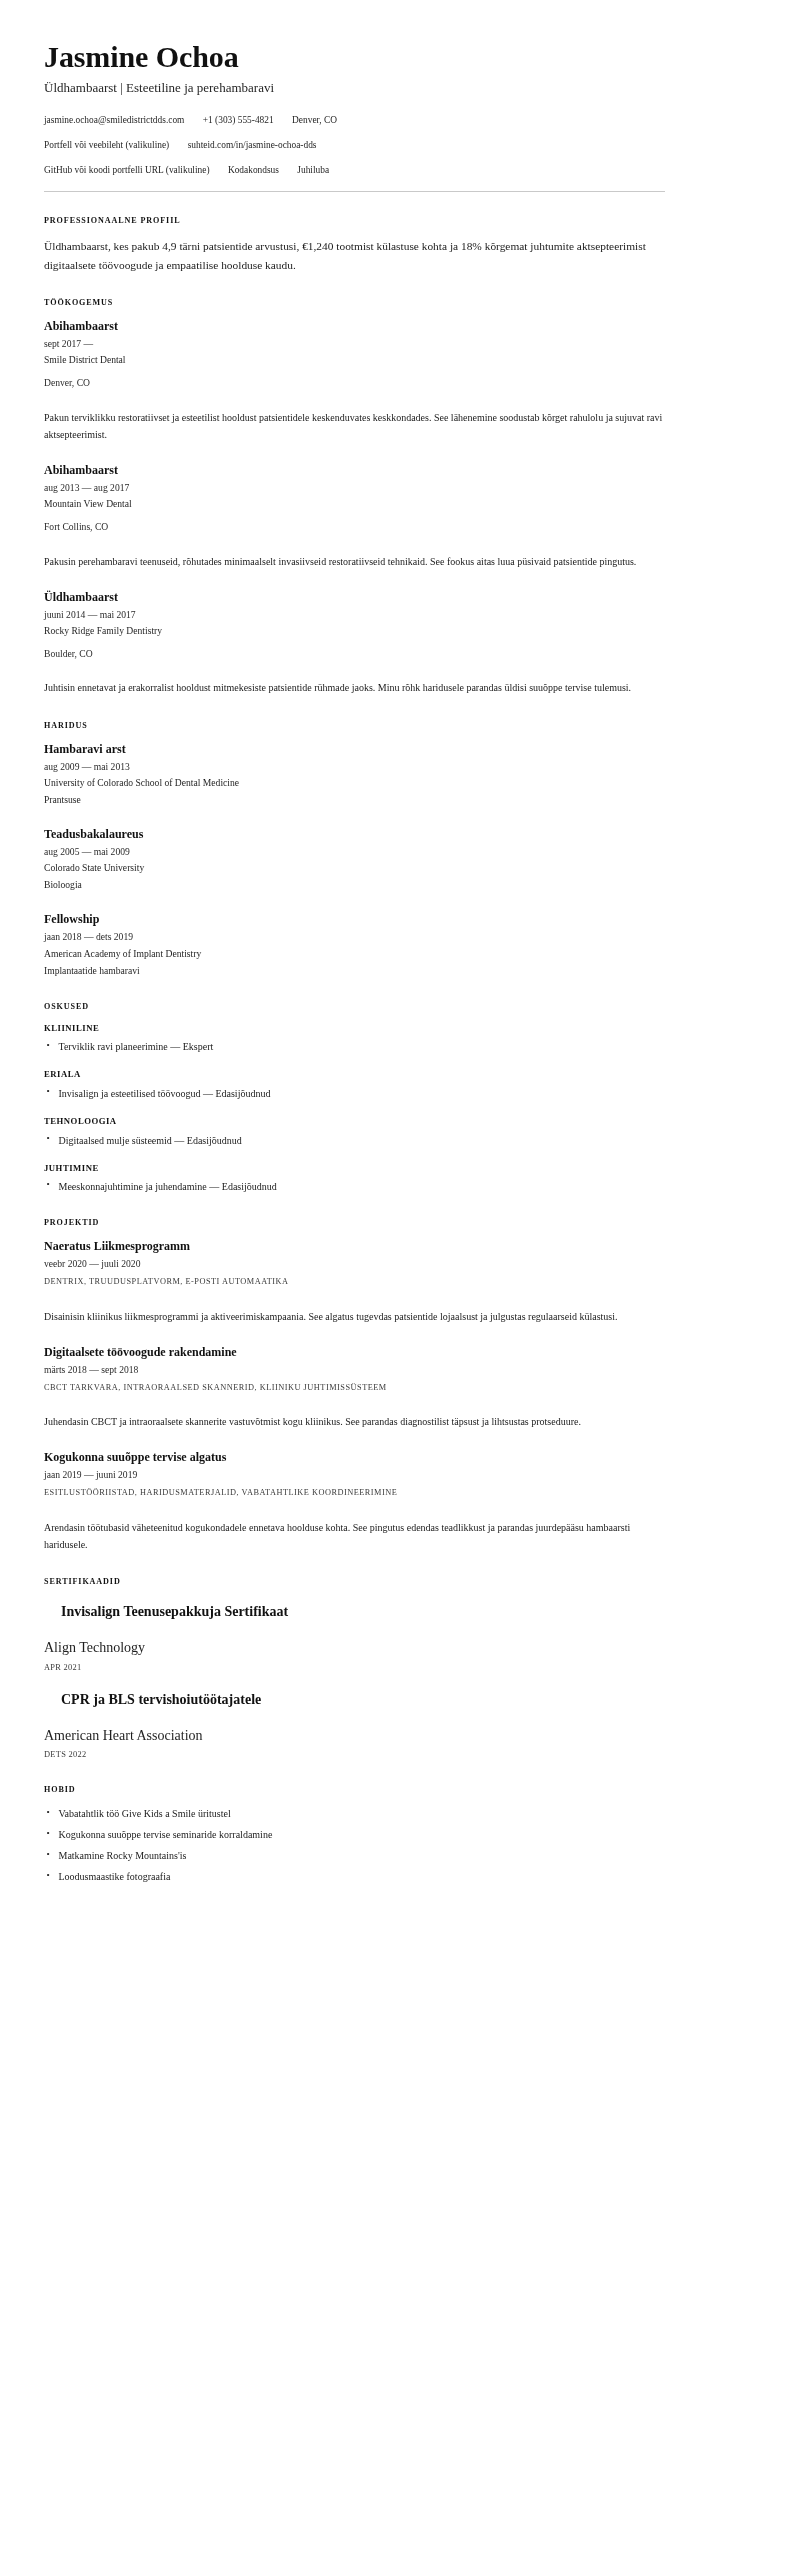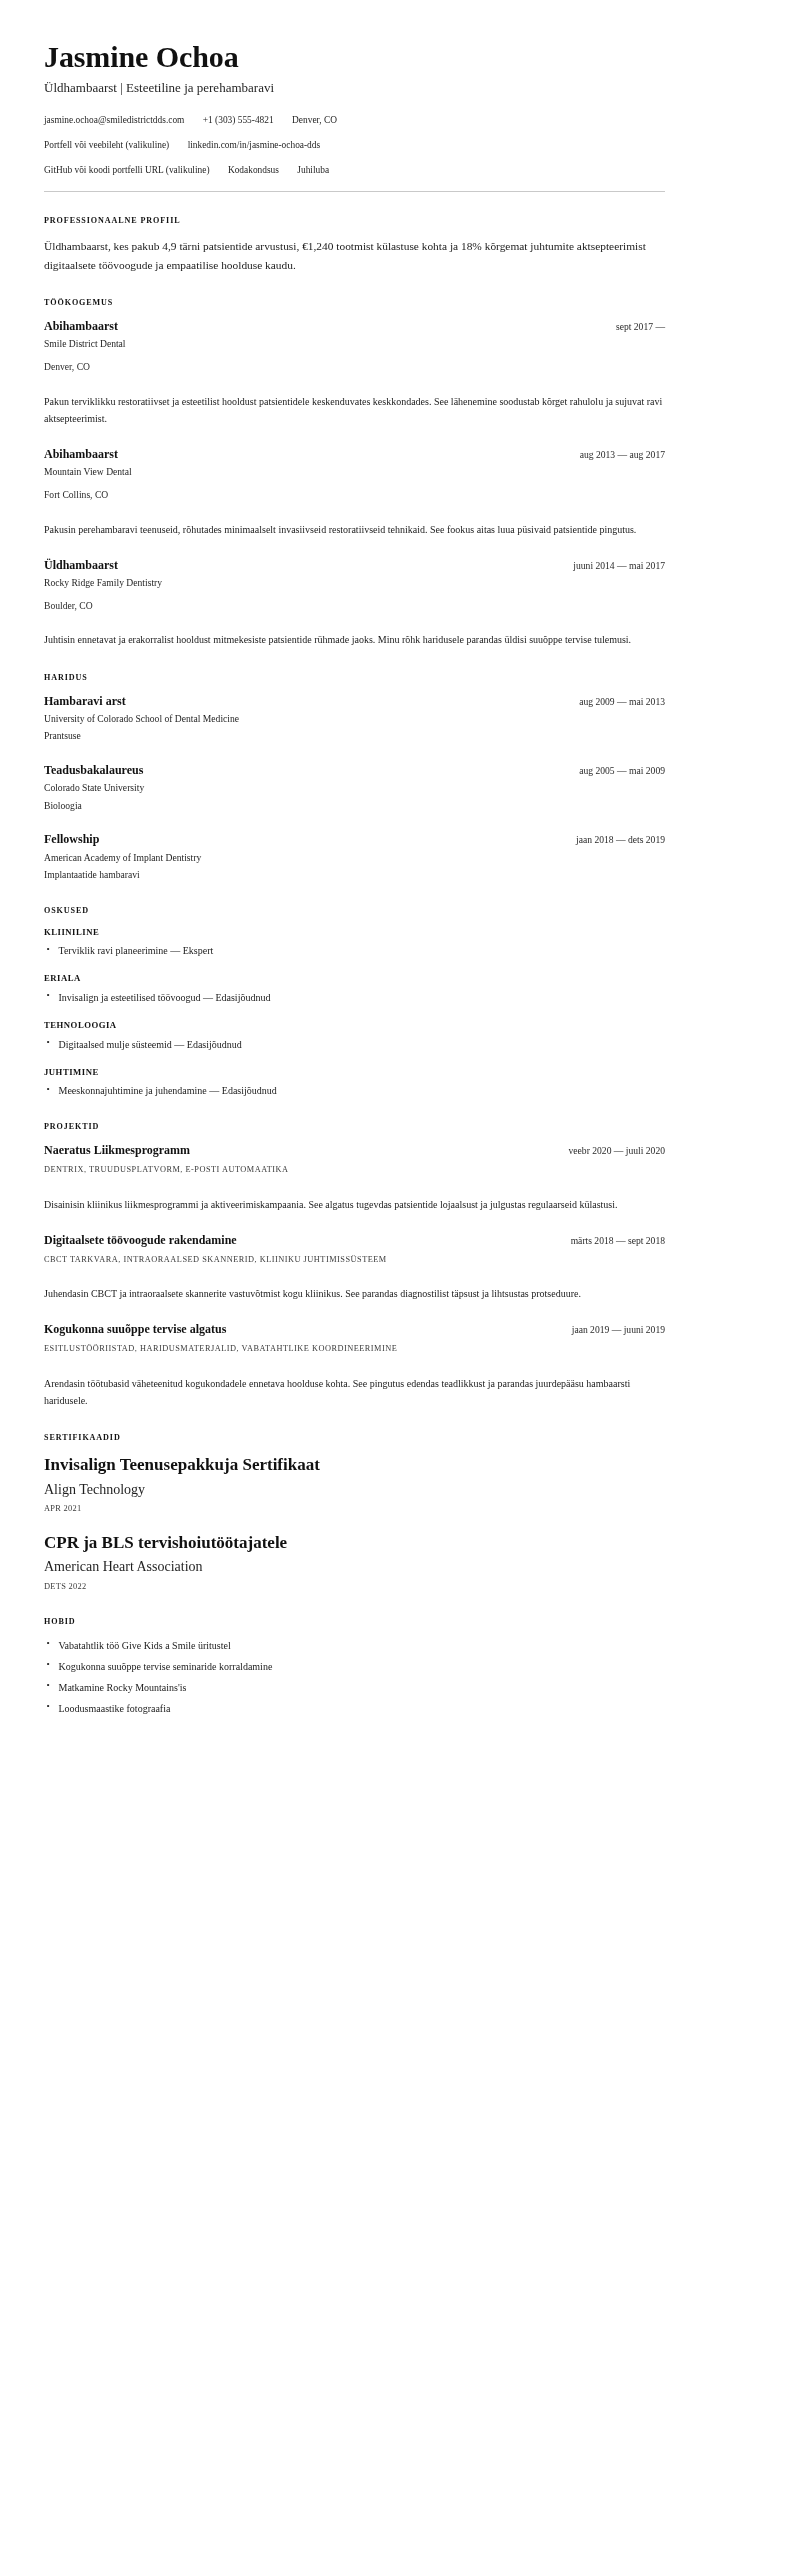--- a/index.html
+++ b/index.html
@@ -75,21 +75,22 @@
     max-width: 657px;
   }
 
   
   .entry { margin-bottom: 20px; }
   .entry:last-child { margin-bottom: 0; }
   .entry-head {
     display: flex;
     justify-content: space-between;
     align-items: baseline;
-    gap: 12px;
+    gap: 4px;
+    flex-direction: column;
   }
   .entry-title {
     font-size: 12px;
     font-weight: 700;
     color: #111111;
     line-height: 1.25;
     margin: 0;
   }
   .entry-date {
     font-size: 9.6px;
@@ -158,25 +159,25 @@
     left: 2.6px;
     top: -0.7px;
     font-size: 9.2px;
     color: #1b1b1b;
   }
 
   
   .cert { margin-bottom: 17px; }
   .cert:last-child { margin-bottom: 0; }
   .cert-name {
-    font-size: 17px;
+    font-size: 14px;
     font-weight: 700;
     color: #111111;
     line-height: 1.3;
-    margin: 0;
+    margin: 17px;
   }
   .cert-issuer {
     font-size: 14px;
     color: #1f1f1f;
     margin-top: 3.3px;
     line-height: 1.4;
   }
   .cert-date {
     font-size: 8.4px;
     letter-spacing: 0.3px;
@@ -195,21 +196,21 @@
     <h1 class="name">Jasmine Ochoa</h1>
     <div class="headline">Üldhambaarst | Esteetiline ja perehambaravi</div>
     <div id="contact-block">
         <div class="contact-line">
           <span class="ci">jasmine.ochoa@smiledistrictdds.com</span>
           <span class="ci">+1 (303) 555-4821</span>
           <span class="ci">Denver, CO</span>
         </div>
         <div class="contact-line">
           <span class="ci">Portfell või veebileht (valikuline)</span>
-          <span class="ci">linkedin.com/in/jasmine-ochoa-dds</span>
+          <span class="ci">suhteid.com/in/jasmine-ochoa-dds</span>
         </div>
         <div class="contact-line">
           <span class="ci">GitHub või koodi portfelli URL (valikuline)</span>
           <span class="ci">Kodakondsus</span>
           <span class="ci">Juhiluba</span>
         </div>
       </div>
     <hr class="rule">
   </header>
 

